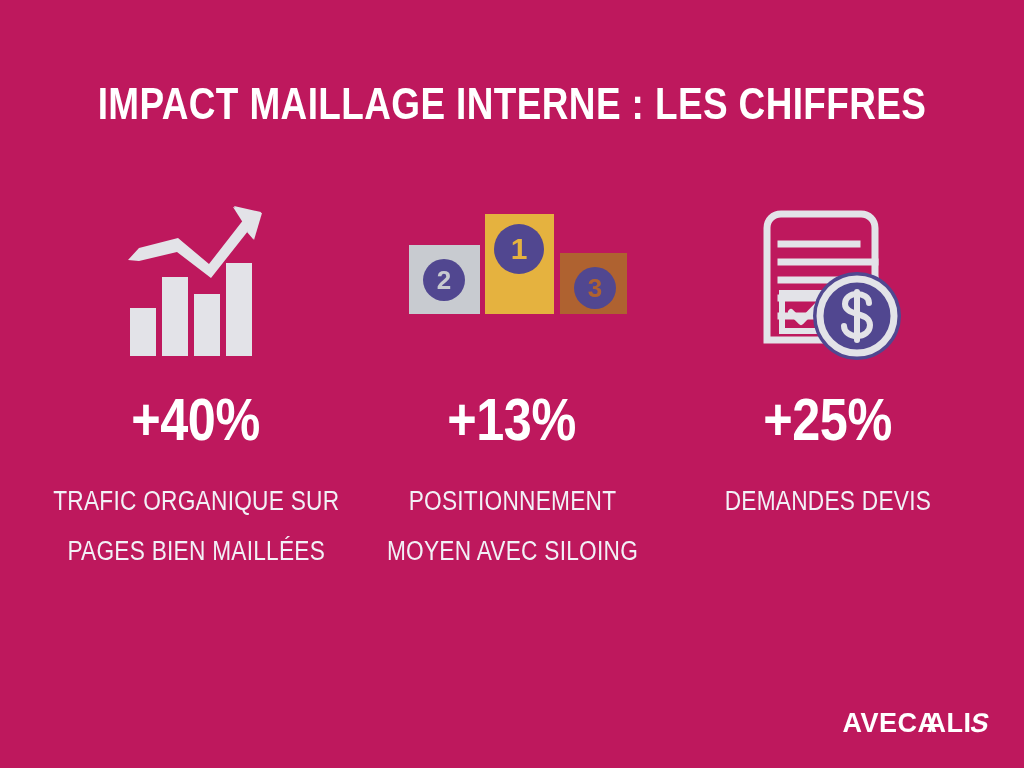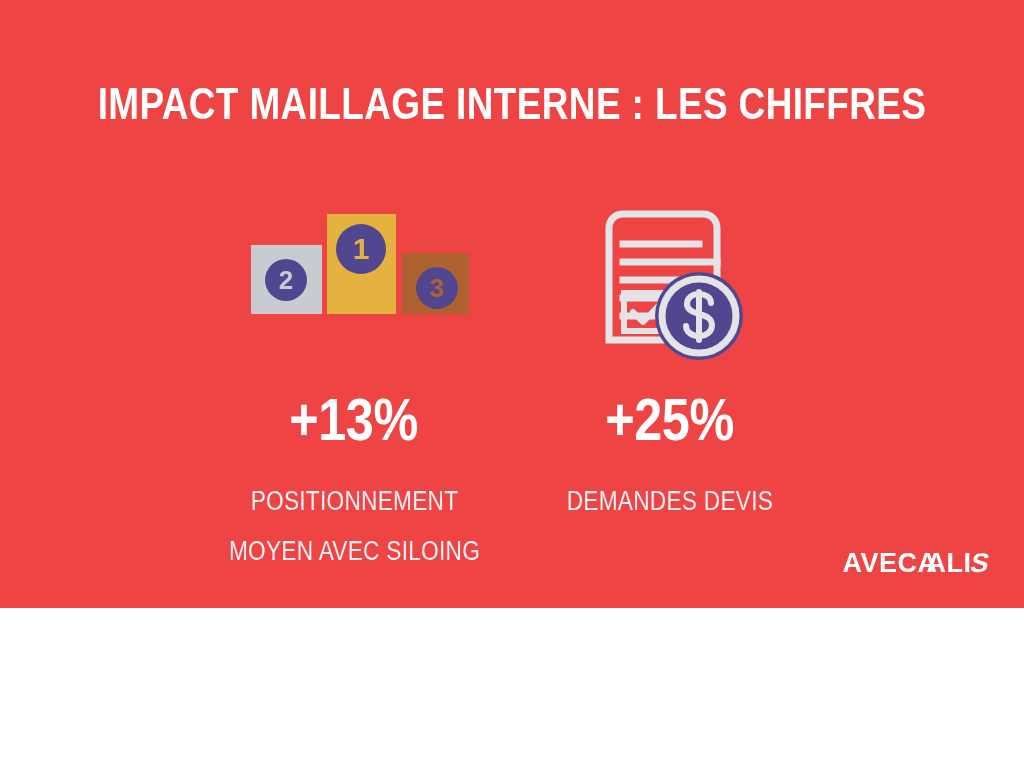--- a/index.html
+++ b/index.html
@@ -10,22 +10,22 @@
   body {
     width: 1024px;
     height: 768px;
     overflow: hidden;
     font-family: "Liberation Sans", sans-serif;
   }
 
   #slide {
     position: relative;
     width: 1024px;
-    height: 608px;
-    background: #ef4444;
+    height: 768px;
+    background: #be185d;
     overflow: hidden;
   }
 
   
   #slide-title {
     position: absolute;
     left: 0;
     top: 78px;
     width: 1024px;
     text-align: center;
@@ -120,20 +120,40 @@
 </style>
 </head>
 <body>
 
 <div id="slide">
 
   <div id="slide-title">IMPACT MAILLAGE INTERNE : LES CHIFFRES</div>
 
   <div id="stats-row">
 
+    <div class="stat-col">
+      <div class="icon-slot">
+        <svg width="150" height="160" viewBox="0 0 150 160" aria-hidden="true">
+
+          <path d="M7 56 L18 44 L57 34 L88 60 L123 15 L131 22 L90 74 L56 48 L18 57 Z" fill="#e3e3e8"></path>
+          <polygon points="113,2 140,8 132,35 126,28 133,16 119,12" fill="#e3e3e8"></polygon>
+          <path d="M112 3 L141 9 L133 36 Z" fill="#e3e3e8"></path>
+
+          <rect x="9" y="104" width="26" height="48" fill="#e3e3e8"></rect>
+          <rect x="41" y="73" width="26" height="79" fill="#e3e3e8"></rect>
+          <rect x="73" y="90" width="26" height="62" fill="#e3e3e8"></rect>
+          <rect x="105" y="59" width="26" height="93" fill="#e3e3e8"></rect>
+        </svg>
+      </div>
+      <div class="stat-value">+40%</div>
+      <div class="stat-label">
+        <span class="line">TRAFIC ORGANIQUE SUR</span>
+        <span class="line">PAGES BIEN MAILLÉES</span>
+      </div>
+    </div>
 
     <div class="stat-col">
       <div class="icon-slot">
         <svg width="230" height="160" viewBox="0 0 230 160" aria-hidden="true">
 
           <rect x="12" y="41" width="71" height="69" fill="#c8cbd0"></rect>
           <circle cx="47" cy="76" r="21" fill="#514790"></circle>
           <text x="47" y="85" text-anchor="middle" font-family="'Liberation Sans', sans-serif" font-size="26" font-weight="bold" fill="#c8cbd0">2</text>
 
           <rect x="88" y="10" width="69" height="100" fill="#e5b23f"></rect>

